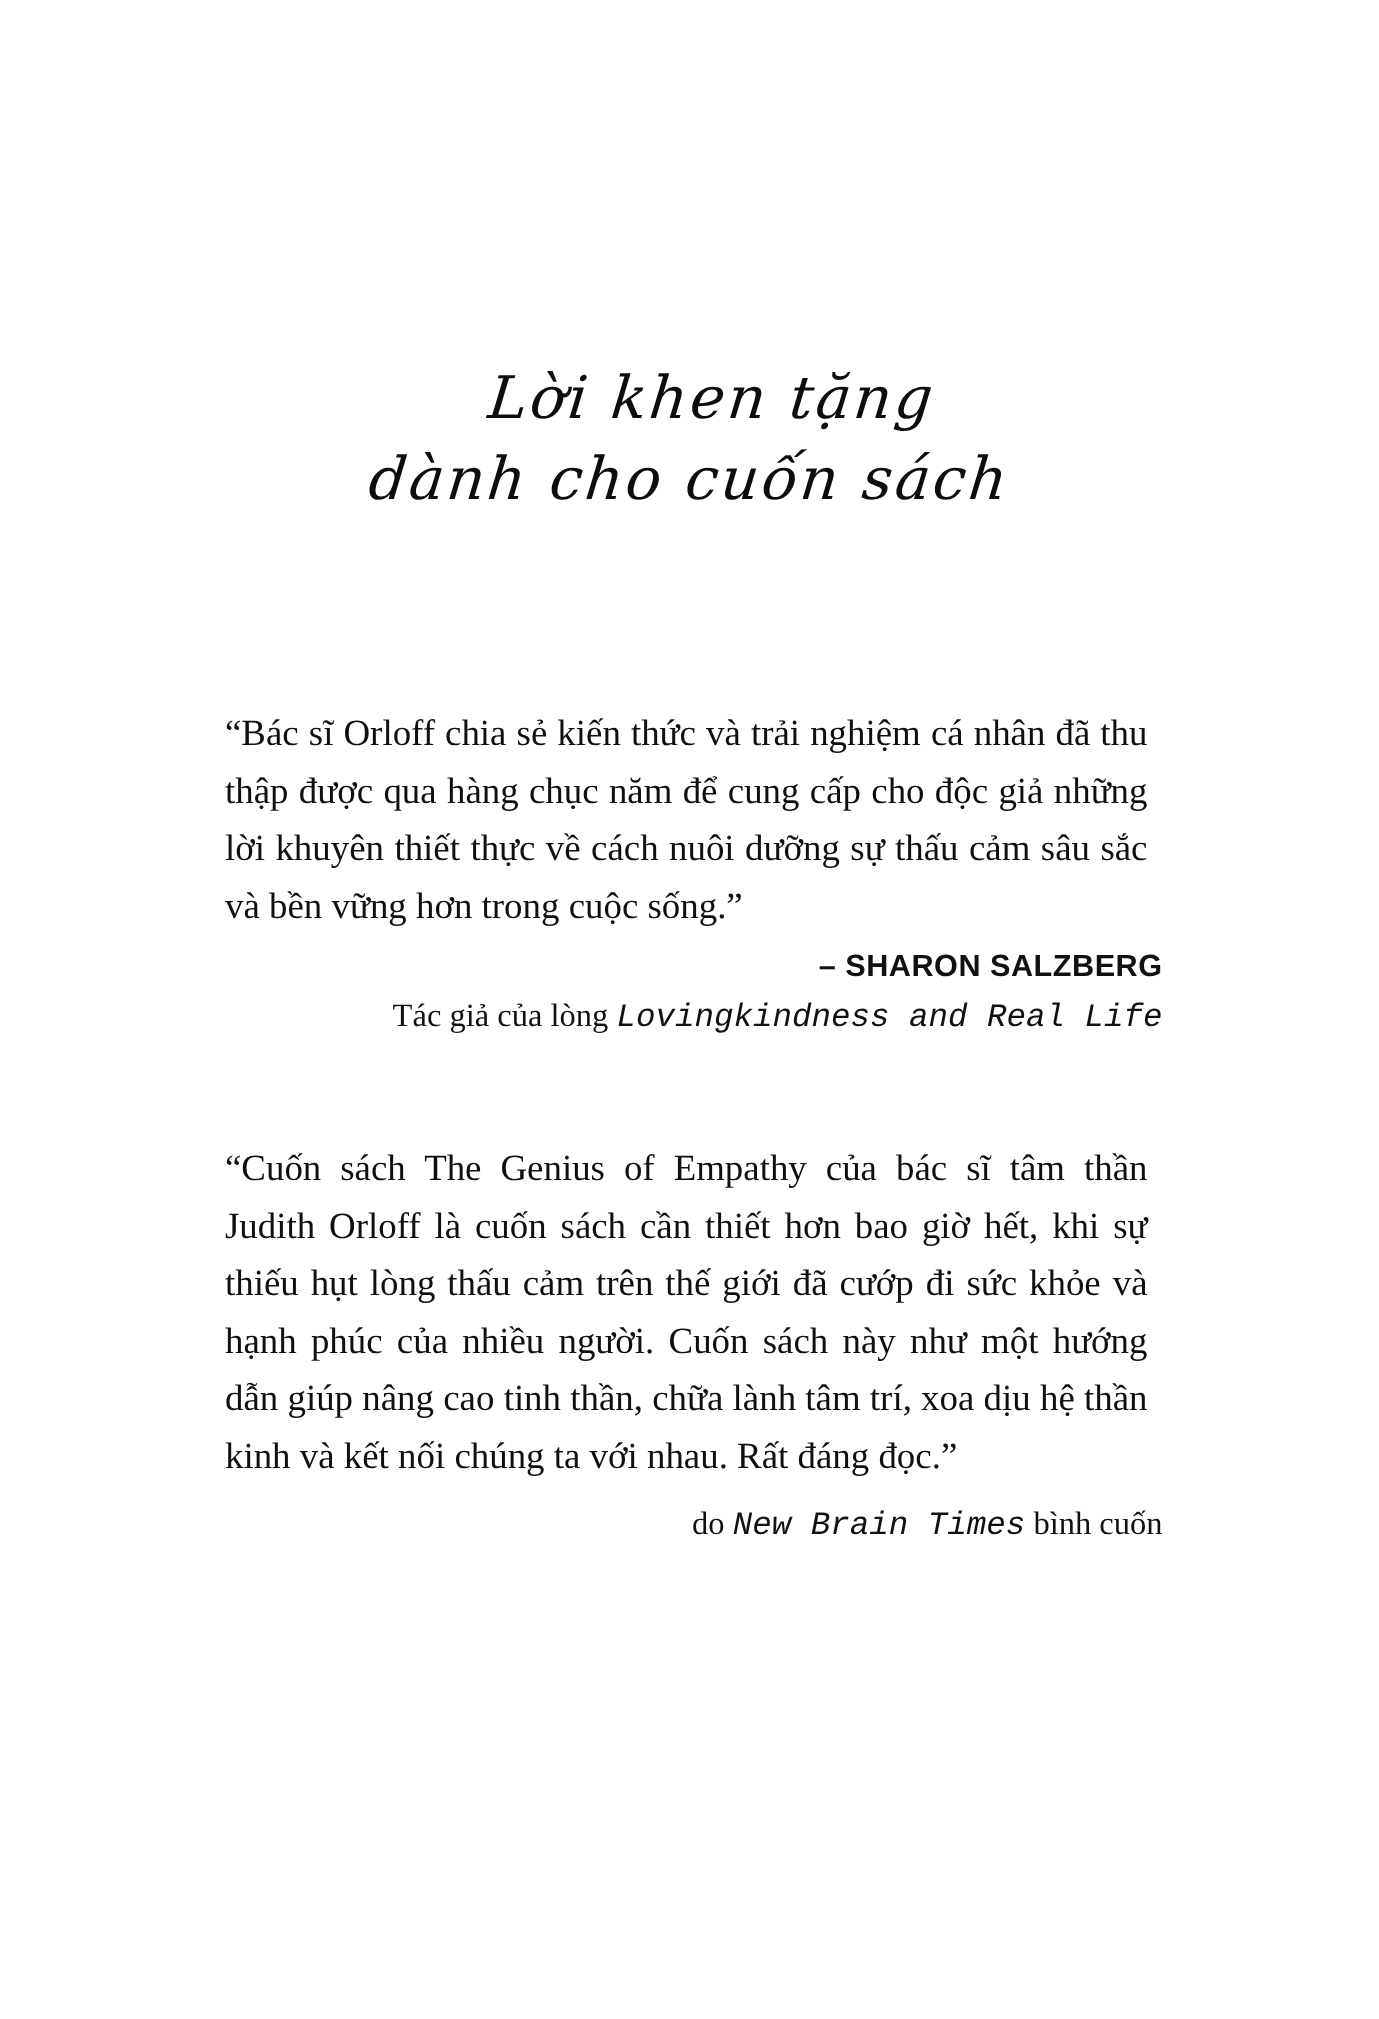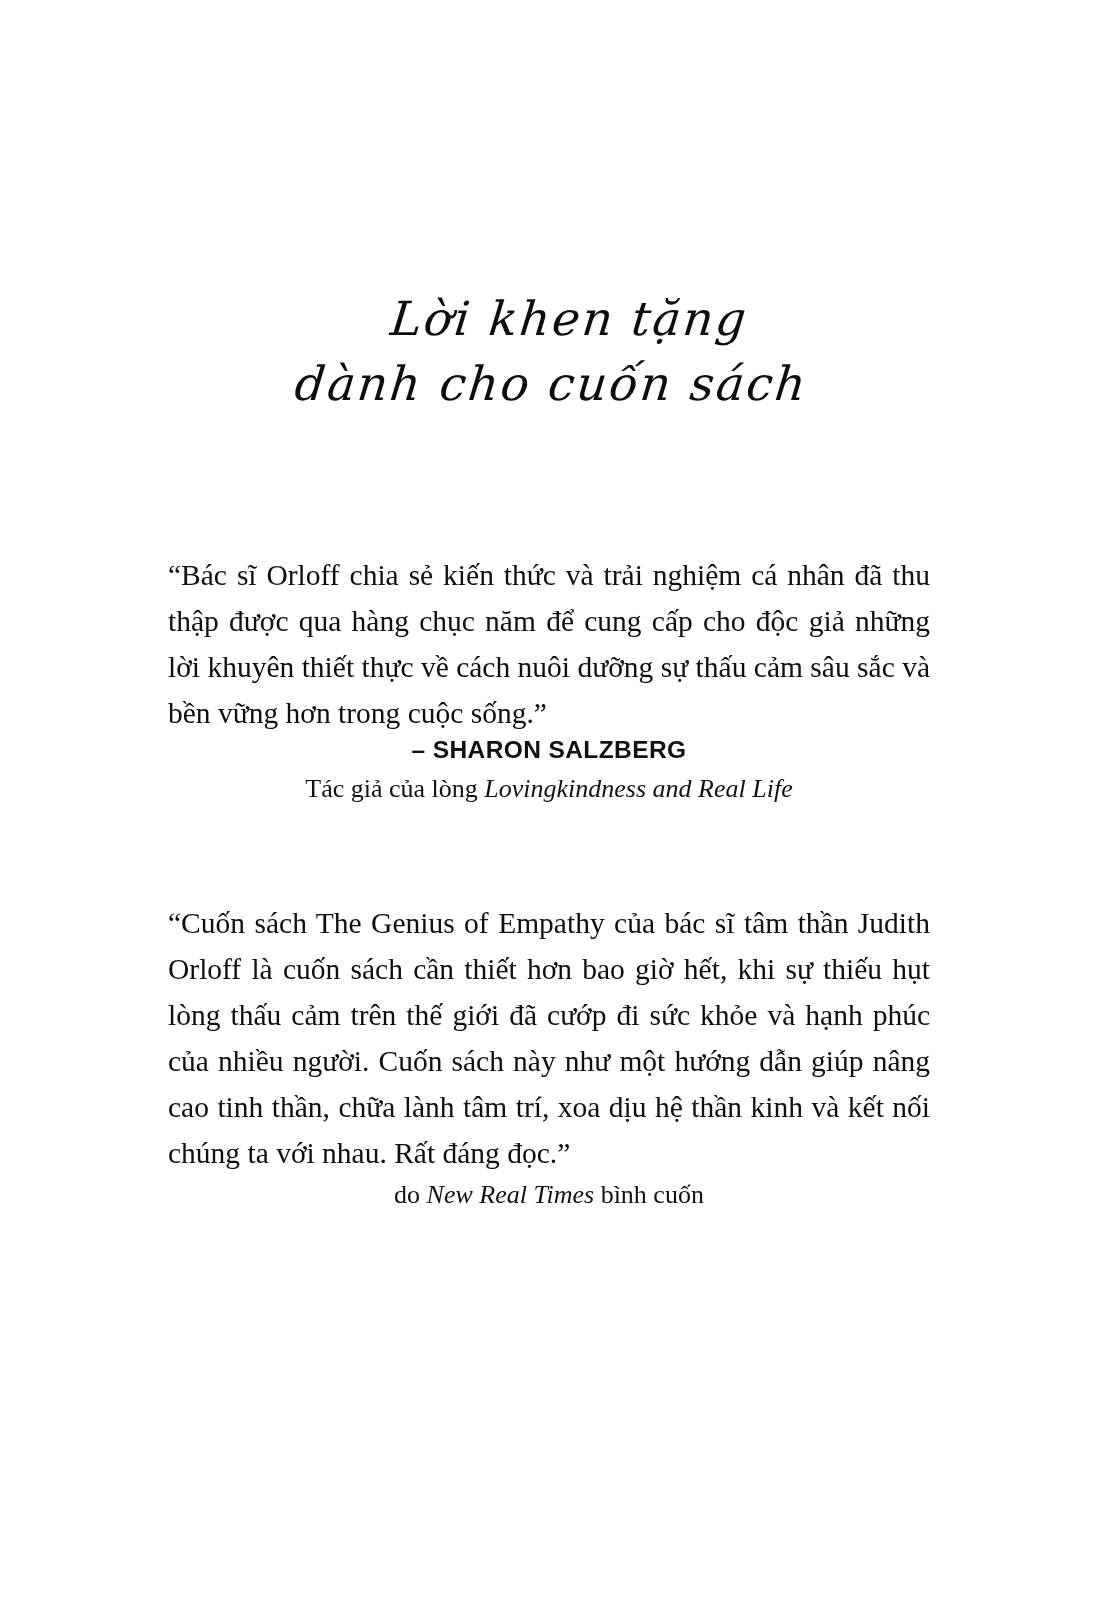--- a/index.html
+++ b/index.html
@@ -58,45 +58,46 @@
   #quote-1 { top: 552px; }
   #quote-2 { top: 900px; }
 
   .quote-text {
     font-family: "Liberation Serif", serif;
     font-size: 29.5px;
     line-height: 46px;
     text-align: justify;
     text-justify: inter-word;
     color: #0f0f0f;
-    margin: 0;
+    margin: 12px;
   }
   .quote-text .ital {
   }
 
   .attrib {
-    text-align: center;
+    text-align: right;
   }
   .attrib-name {
     font-family: "Liberation Sans", sans-serif;
     font-weight: 700;
     font-size: 24.5px;
     letter-spacing: 0.4px;
     color: #111111;
     margin: 0;
   }
   .attrib-sub {
     font-family: "Liberation Serif", serif;
     font-size: 26px;
     line-height: 38px;
     color: #111111;
     margin: 6px 0 0 0;
   }
   .attrib-sub .ital {
     font-style: italic;
+    font-family: Liberation Mono, monospace;
   }
   .attrib-sub-2 {
     margin-top: 0;
   }
 </style>
 </head>
 <body>
 
 <div class="page">
 
@@ -109,17 +110,17 @@
     <p class="quote-text"><span>“Bác sĩ Orloff chia sẻ kiến thức và trải nghiệm cá nhân đã thu thập được qua hàng chục năm để cung cấp cho độc giả những lời khuyên thiết thực về cách nuôi dưỡng sự thấu cảm sâu sắc và bền vững hơn trong cuộc sống.”</span></p>
     <div class="attrib">
       <p class="attrib-name">– SHARON SALZBERG</p>
       <p class="attrib-sub"><span>Tác giả của lòng </span><span class="ital">Lovingkindness and Real Life</span></p>
     </div>
   </div>
 
   <div class="quote-block" id="quote-2">
     <p class="quote-text"><span>“Cuốn sách </span><span class="ital">The Genius of Empathy</span><span> của bác sĩ tâm thần Judith Orloff là cuốn sách cần thiết hơn bao giờ hết, khi sự thiếu hụt lòng thấu cảm trên thế giới đã cướp đi sức khỏe và hạnh phúc của nhiều người. Cuốn sách này như một hướng dẫn giúp nâng cao tinh thần, chữa lành tâm trí, xoa dịu hệ thần kinh và kết nối chúng ta với nhau. Rất đáng đọc.”</span></p>
     <div class="attrib">
-      <p class="attrib-sub attrib-sub-2"><span>do </span><span class="ital">New Real Times</span><span> bình cuốn</span></p>
+      <p class="attrib-sub attrib-sub-2"><span>do </span><span class="ital">New Brain Times</span><span> bình cuốn</span></p>
     </div>
   </div>
 
 </div>
 
 </body></html>

